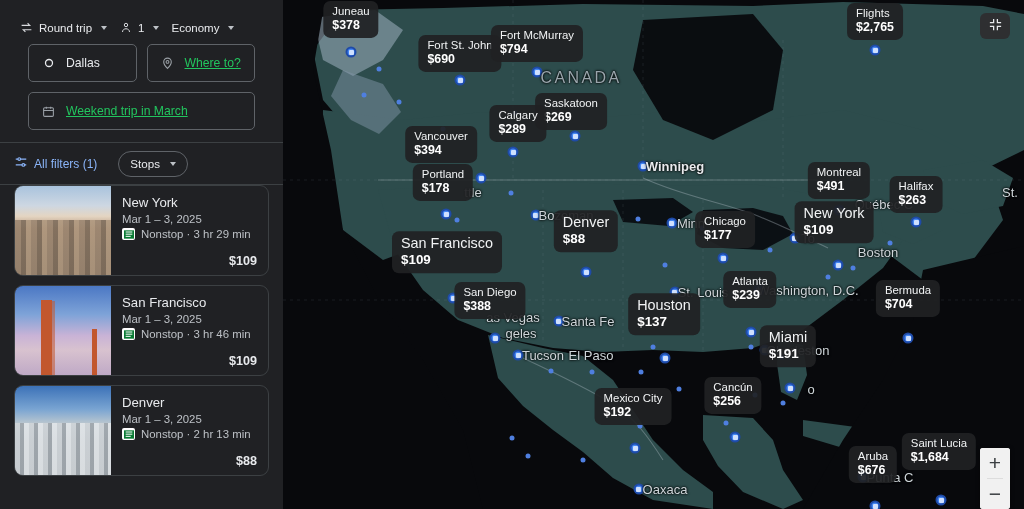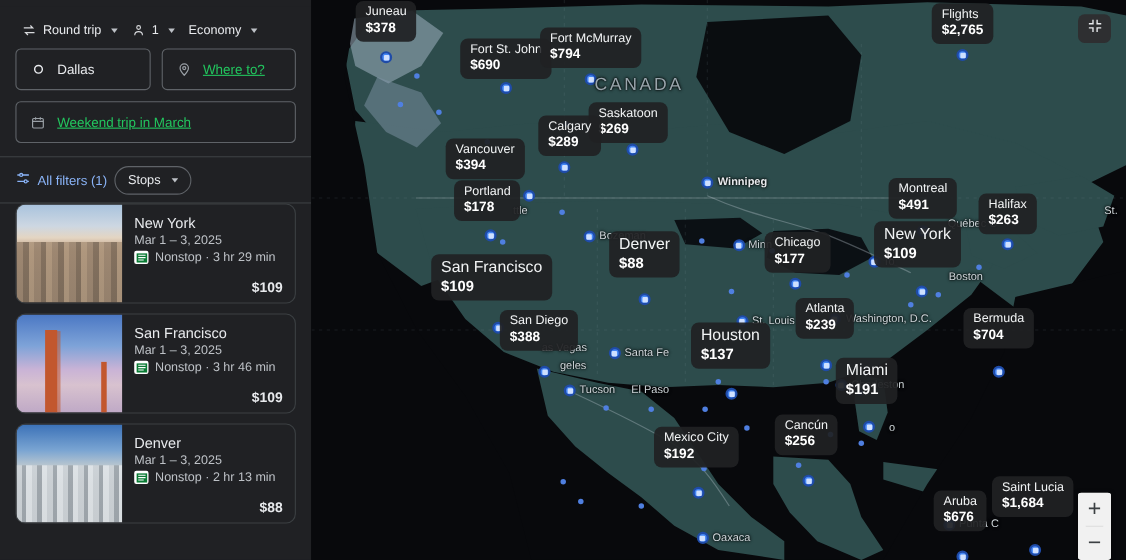--- a/index.html
+++ b/index.html
@@ -32,36 +32,36 @@
     padding: 4px 6px; border-radius: 4px;
     cursor: pointer; white-space: nowrap;
   }
   .ctrl .ic { display: inline-flex; width: 13px; height: 13px; align-items: center; justify-content: center; opacity: .92; }
   .caret {
     width: 0; height: 0; border-left: 3.5px solid transparent;
     border-right: 3.5px solid transparent; border-top: 4px solid #bdc1c6;
     margin-left: 3px;
   }
 
-  .fields { padding: 0 14px; }
+  .fields { padding: 0 28px; }
   .field-row { display: flex; gap: 10px; margin-bottom: 10px; }
   .field {
     flex: 1; display: flex; align-items: center; gap: 10px;
     height: 38px; border: 1px solid #5f6368; border-radius: 5px;
     padding: 0 12px; color: #e8eaed; font-size: 12.2px; cursor: text;
     background: transparent; overflow: hidden; white-space: nowrap;
   }
   .field.ph { color: #22c55e; text-decoration: underline; }
   .field .fic { flex: 0 0 auto; width: 15px; height: 15px; display:inline-flex; align-items:center; justify-content:center; color:#9aa0a6; }
   .field-full { margin-bottom: 0; }
 
   .divider { height: 1px; background: #3c4043; margin-top: 12px; }
 
   .filters {
-    display: flex; align-items: center; gap: 7px;
+    display: flex; align-items: center; gap: 21px;
     padding: 9px 0 9px 14px; height: 41px;
     overflow: hidden; white-space: nowrap;
   }
   .allfilters { display:flex; align-items:center; gap:6px; color:#8ab4f8; font-size:12px; cursor:pointer; flex:0 0 auto;}
   .chip {
     display: inline-flex; align-items: center; gap: 7px;
     height: 26px; padding: 0 11px; border-radius: 13px;
     border: 1px solid #5f6368; color: #e8eaed; font-size: 11.6px;
     cursor: pointer; flex: 0 0 auto; background: transparent;
   }
@@ -131,21 +131,21 @@
     position: absolute; background: rgba(32,33,36,.93); color: #fff;
     border-radius: 7px; padding: 4px 9px 5px 9px; transform: translate(-50%,-100%);
     white-space: nowrap; cursor: pointer; z-index: 10; line-height: 1.18;
   }
   .plabel .city { font-size: 11.4px; color: #f1f3f4; }
   .plabel .price { font-size: 12.4px; font-weight: bold; color: #fff; }
   .plabel.big .city { font-size: 14.4px; }
   .plabel.big .price { font-size: 13.4px; }
 
   .maptext {
-    position: absolute; color: #cfd6da; font-size: 10px;
+    position: absolute; color: #cfd6da; font-size: 13px;
     white-space: nowrap; transform: translate(-50%,-50%); z-index: 6;
     text-shadow: 0 0 3px #000, 0 0 2px #000;
   }
   .maptext.bold { color:#e8eaed; font-weight: bold; }
   .maptext.country { color:#9aa6ad; letter-spacing: 2.4px; font-size: 16px; }
 
   .mapbtn {
     position: absolute; z-index: 20; background: #2e2f31;
     border-radius: 6px; cursor: pointer;
     display: flex; align-items: center; justify-content: center;

